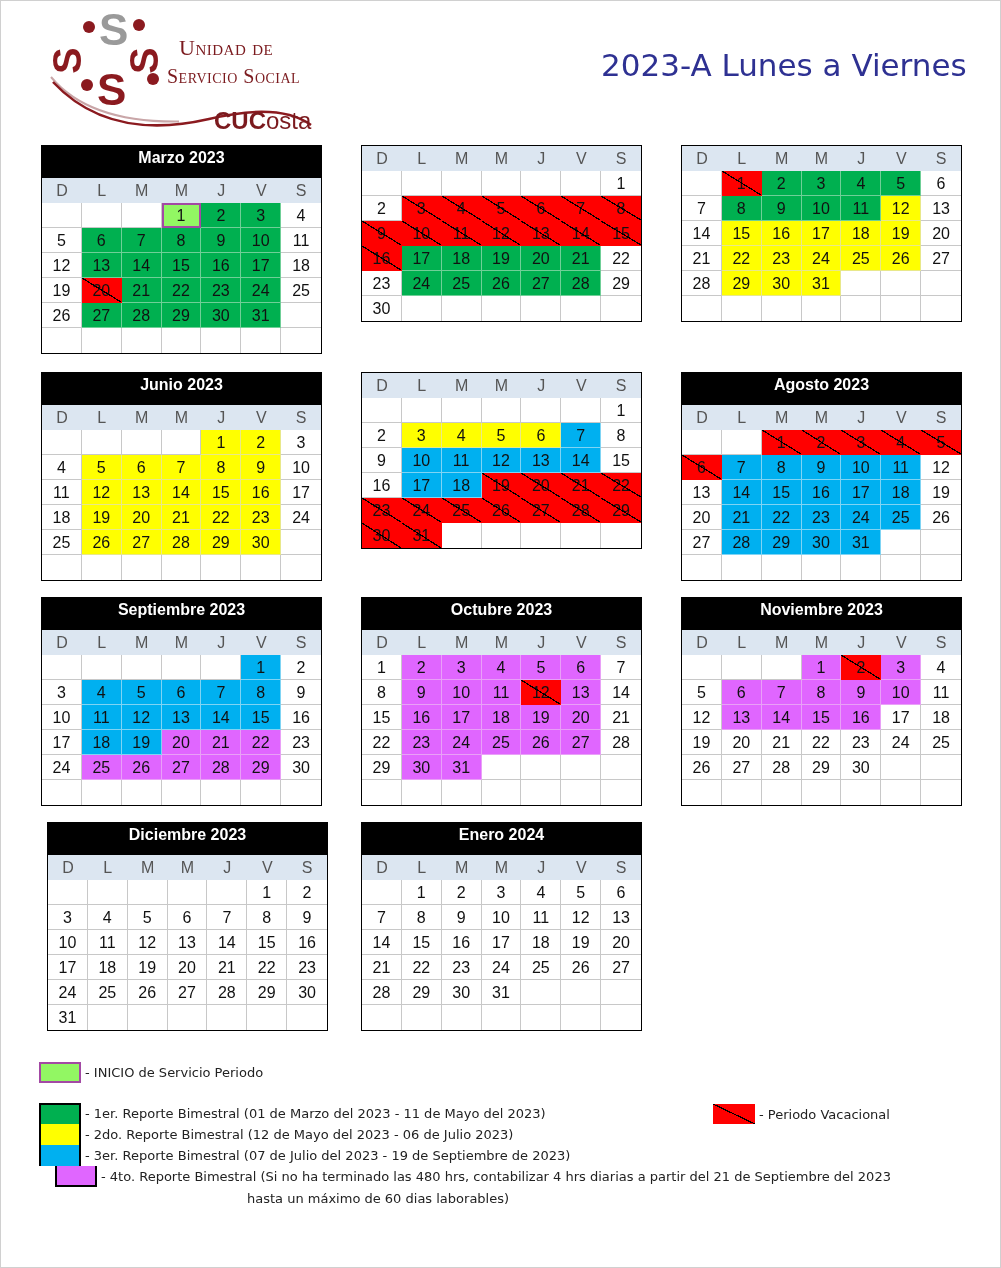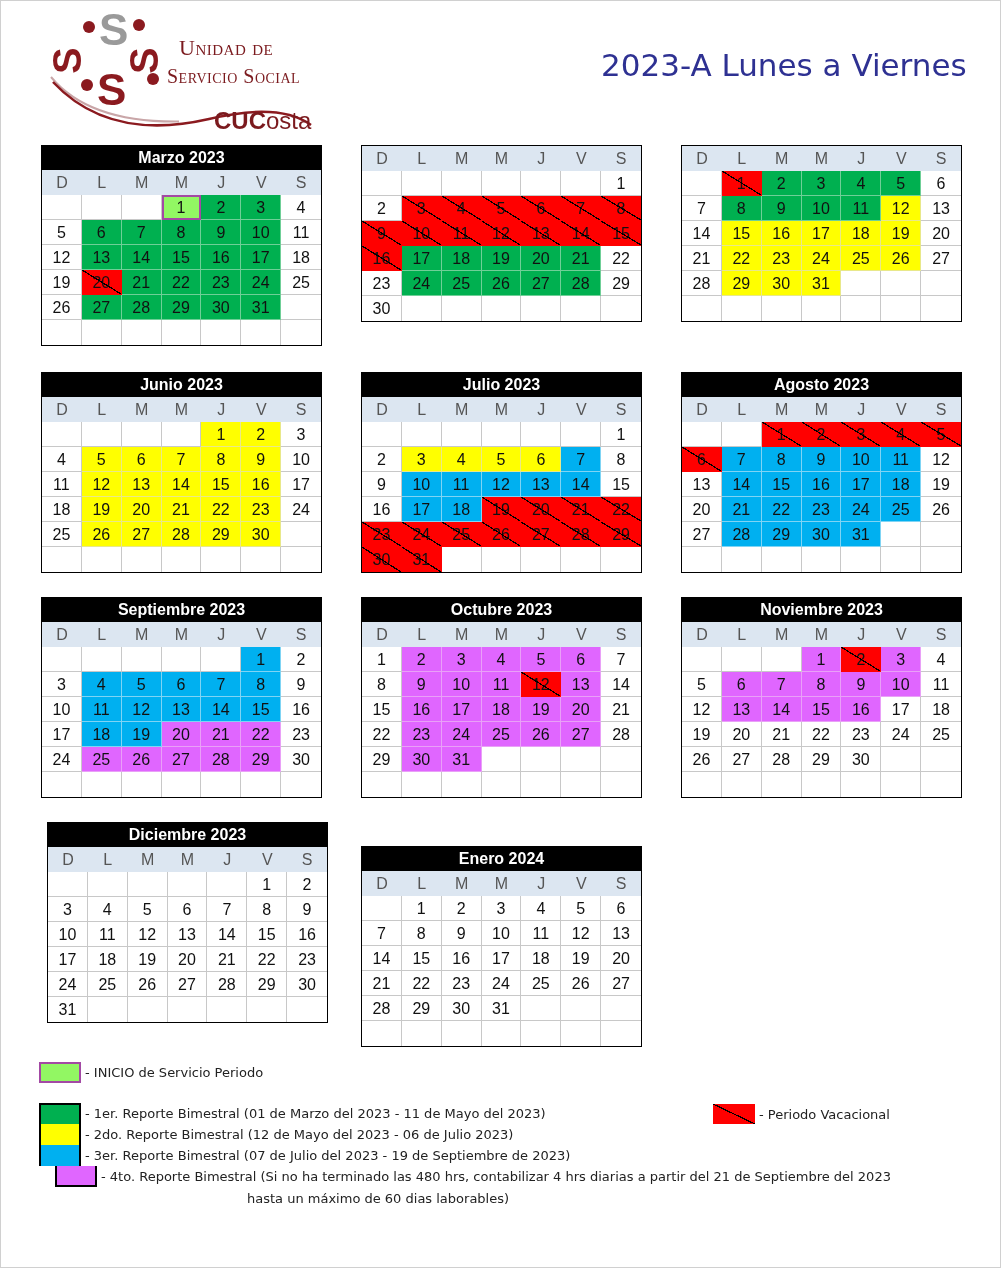--- a/index.html
+++ b/index.html
@@ -30,21 +30,21 @@
     position: absolute; left: 600px; top: 46px; font-size: 31px; color: #2e3192;
     font-family: "DejaVu Sans", "Liberation Sans", sans-serif;
     letter-spacing: 0px;
   }
   .cal {
     position: absolute; width: 281px; border: 1.5px solid #000;
     background: #fff;
   }
   .cal-title {
     background: #000; color: #fff; text-align: center; font-weight: 700;
-    font-size: 16px; height: 24px; line-height: 24px;
+    font-size: 16px; height: 32px; line-height: 24px;
   }
   .grid {
     display: grid; grid-template-columns: repeat(7, 1fr);
   }
   .dh {
     background: #dce6f1; color: #555; text-align: center; font-size: 16px;
     height: 25px; line-height: 25px;
   }
   .cell {
     height: 25px; line-height: 25px; text-align: center; font-size: 16px; color: #111;
@@ -317,21 +317,20 @@
         <div class="cell" style="border-bottom: none;"></div>
         <div class="cell" style="border-bottom: none;"></div>
         <div class="cell" style="border-bottom: none;"></div>
         <div class="cell" style="border-bottom: none;"></div>
         <div class="cell" style="border-bottom: none;"></div>
         <div class="cell" style="border-bottom: none;"></div>
         <div class="cell" style="border-bottom: none;"></div>
       </div>
     </div>
     <div class="cal" style="left: 360px; top: 371px;">
-      <div class="cal-title">Julio 2023</div>
       <div class="grid">
         <div class="dh">D</div>
         <div class="dh">L</div>
         <div class="dh">M</div>
         <div class="dh">M</div>
         <div class="dh">J</div>
         <div class="dh">V</div>
         <div class="dh">S</div>
       </div>
       <div class="grid">
@@ -652,21 +651,21 @@
         <div class="cell">30</div>
         <div class="cell" style="border-bottom: none;">31</div>
         <div class="cell" style="border-bottom: none;"></div>
         <div class="cell" style="border-bottom: none;"></div>
         <div class="cell" style="border-bottom: none;"></div>
         <div class="cell" style="border-bottom: none;"></div>
         <div class="cell" style="border-bottom: none;"></div>
         <div class="cell" style="border-bottom: none;"></div>
       </div>
     </div>
-    <div class="cal" style="left: 360px; top: 821px; margin-top: 24px;">
+    <div class="cal" style="left: 360px; top: 821px;">
       <div class="cal-title">Enero 2024</div>
       <div class="grid">
         <div class="dh">D</div>
         <div class="dh">L</div>
         <div class="dh">M</div>
         <div class="dh">M</div>
         <div class="dh">J</div>
         <div class="dh">V</div>
         <div class="dh">S</div>
       </div>

